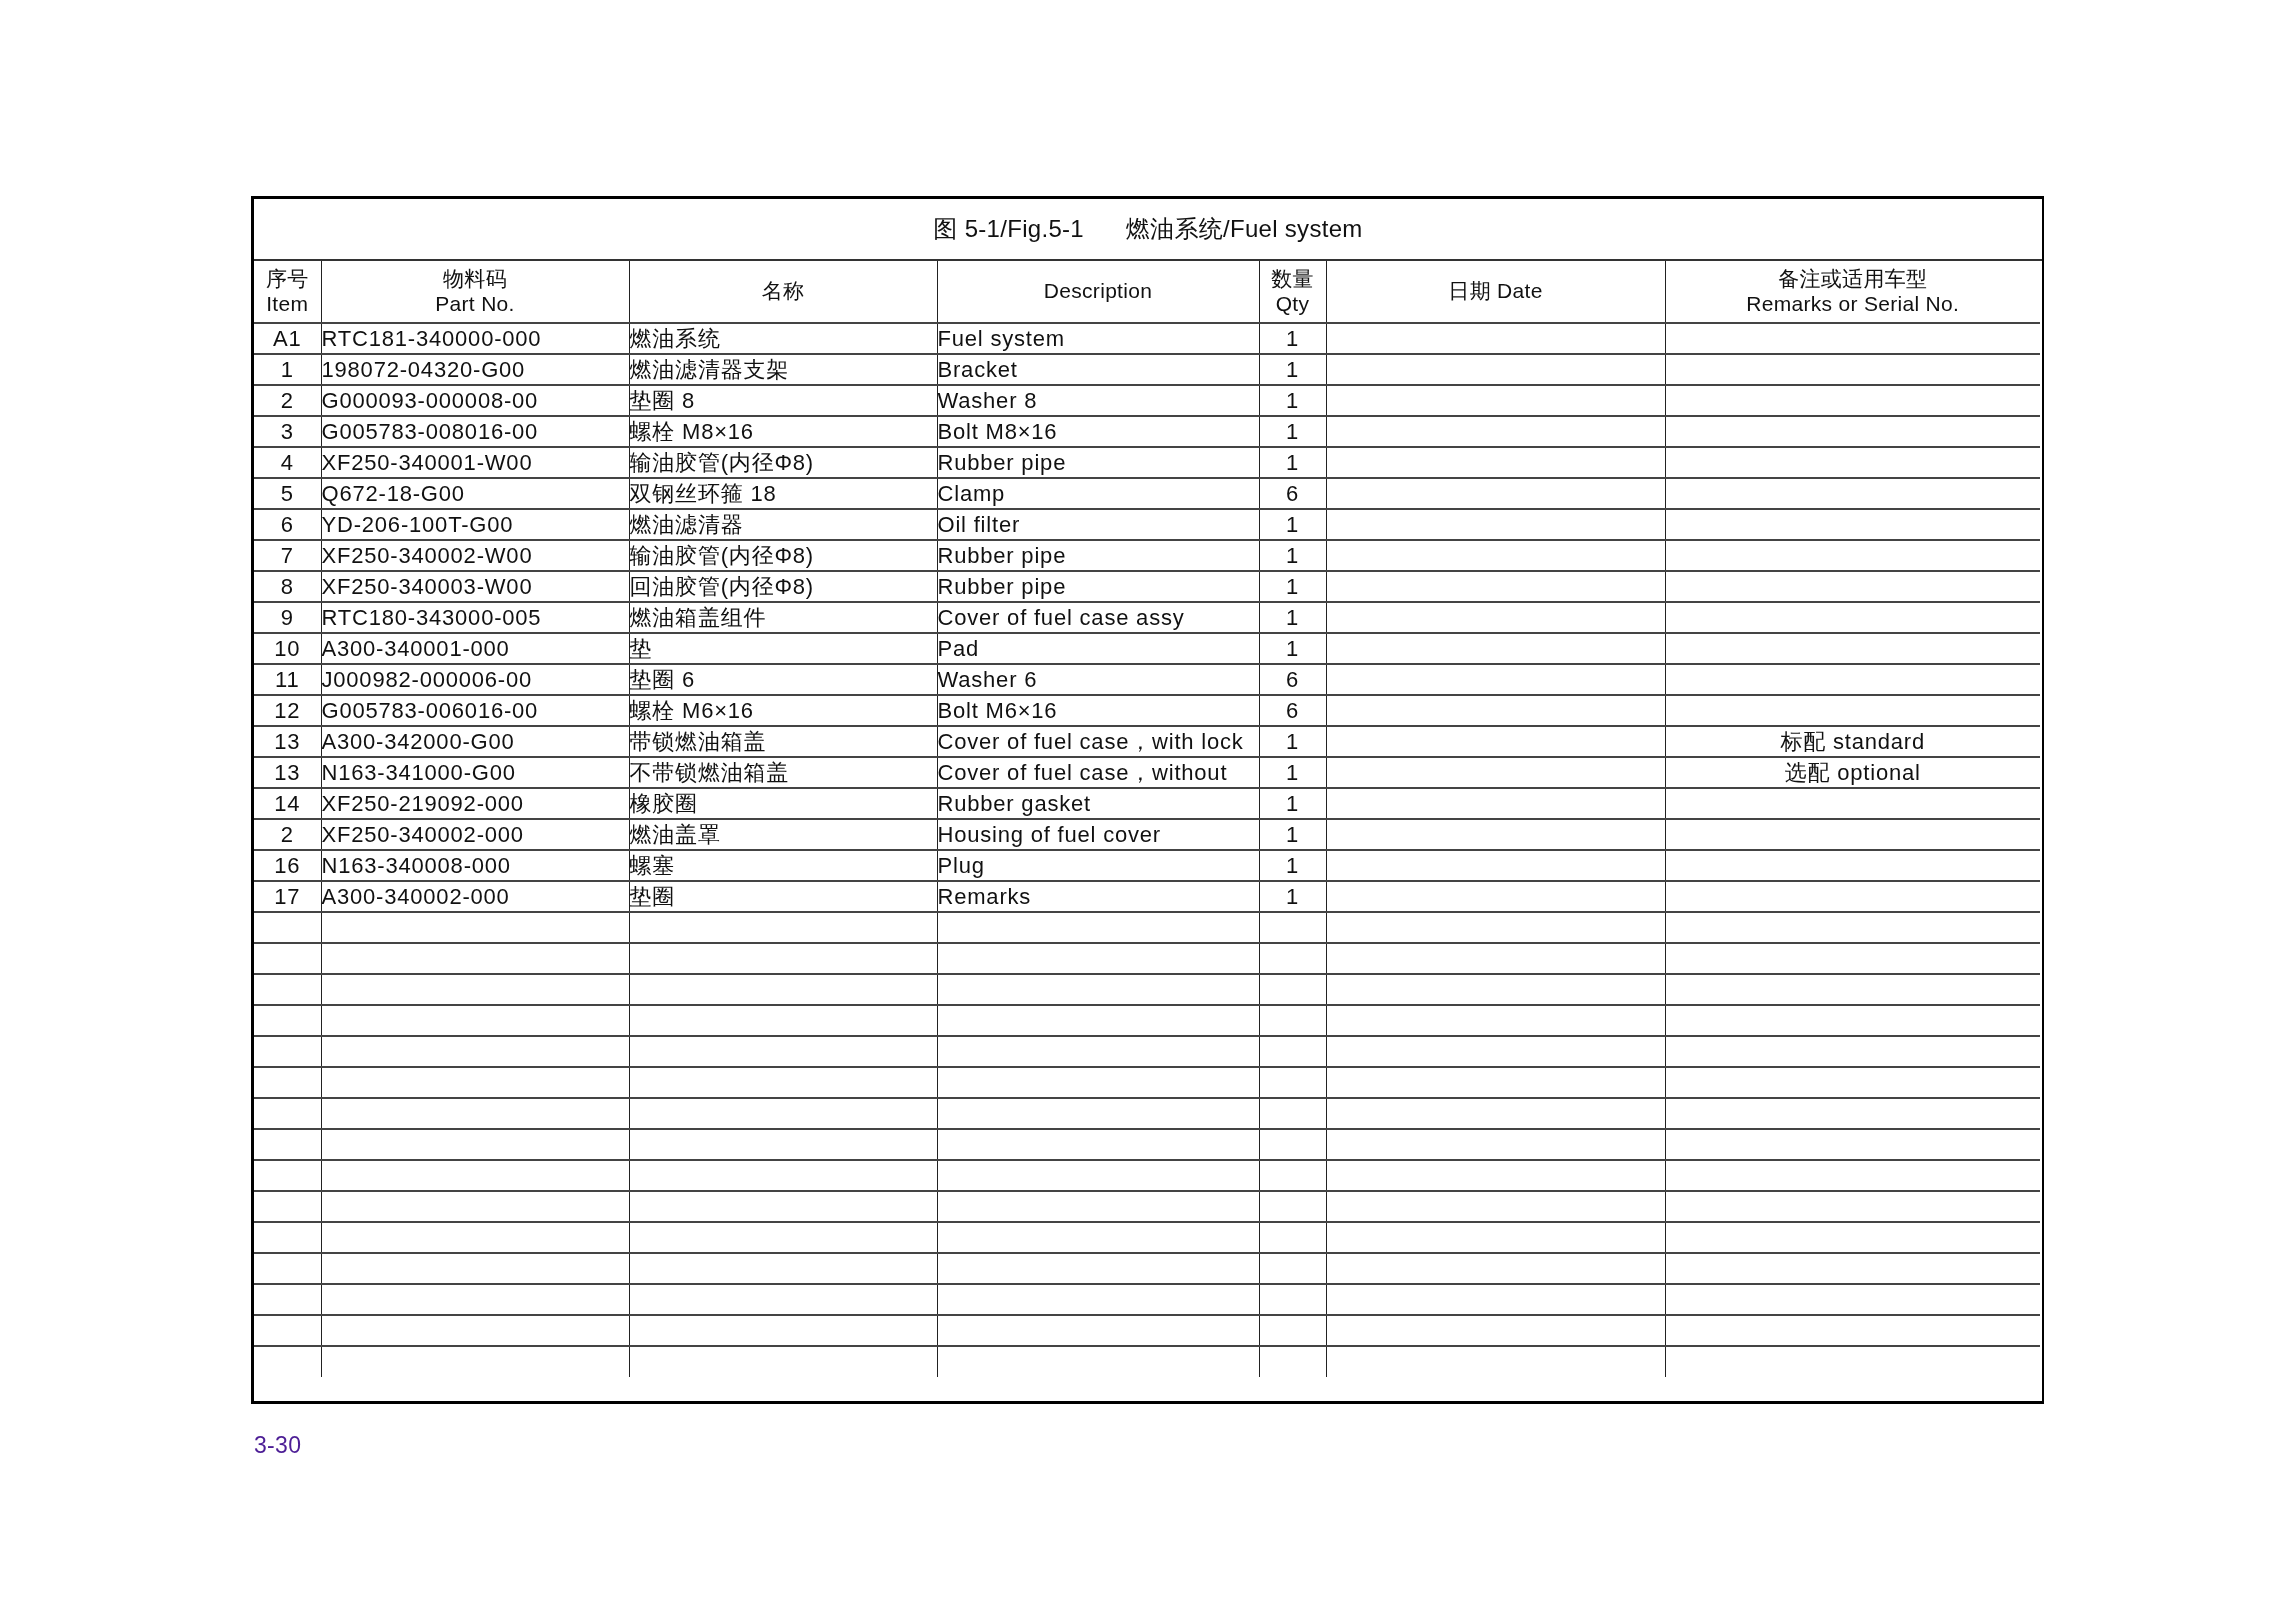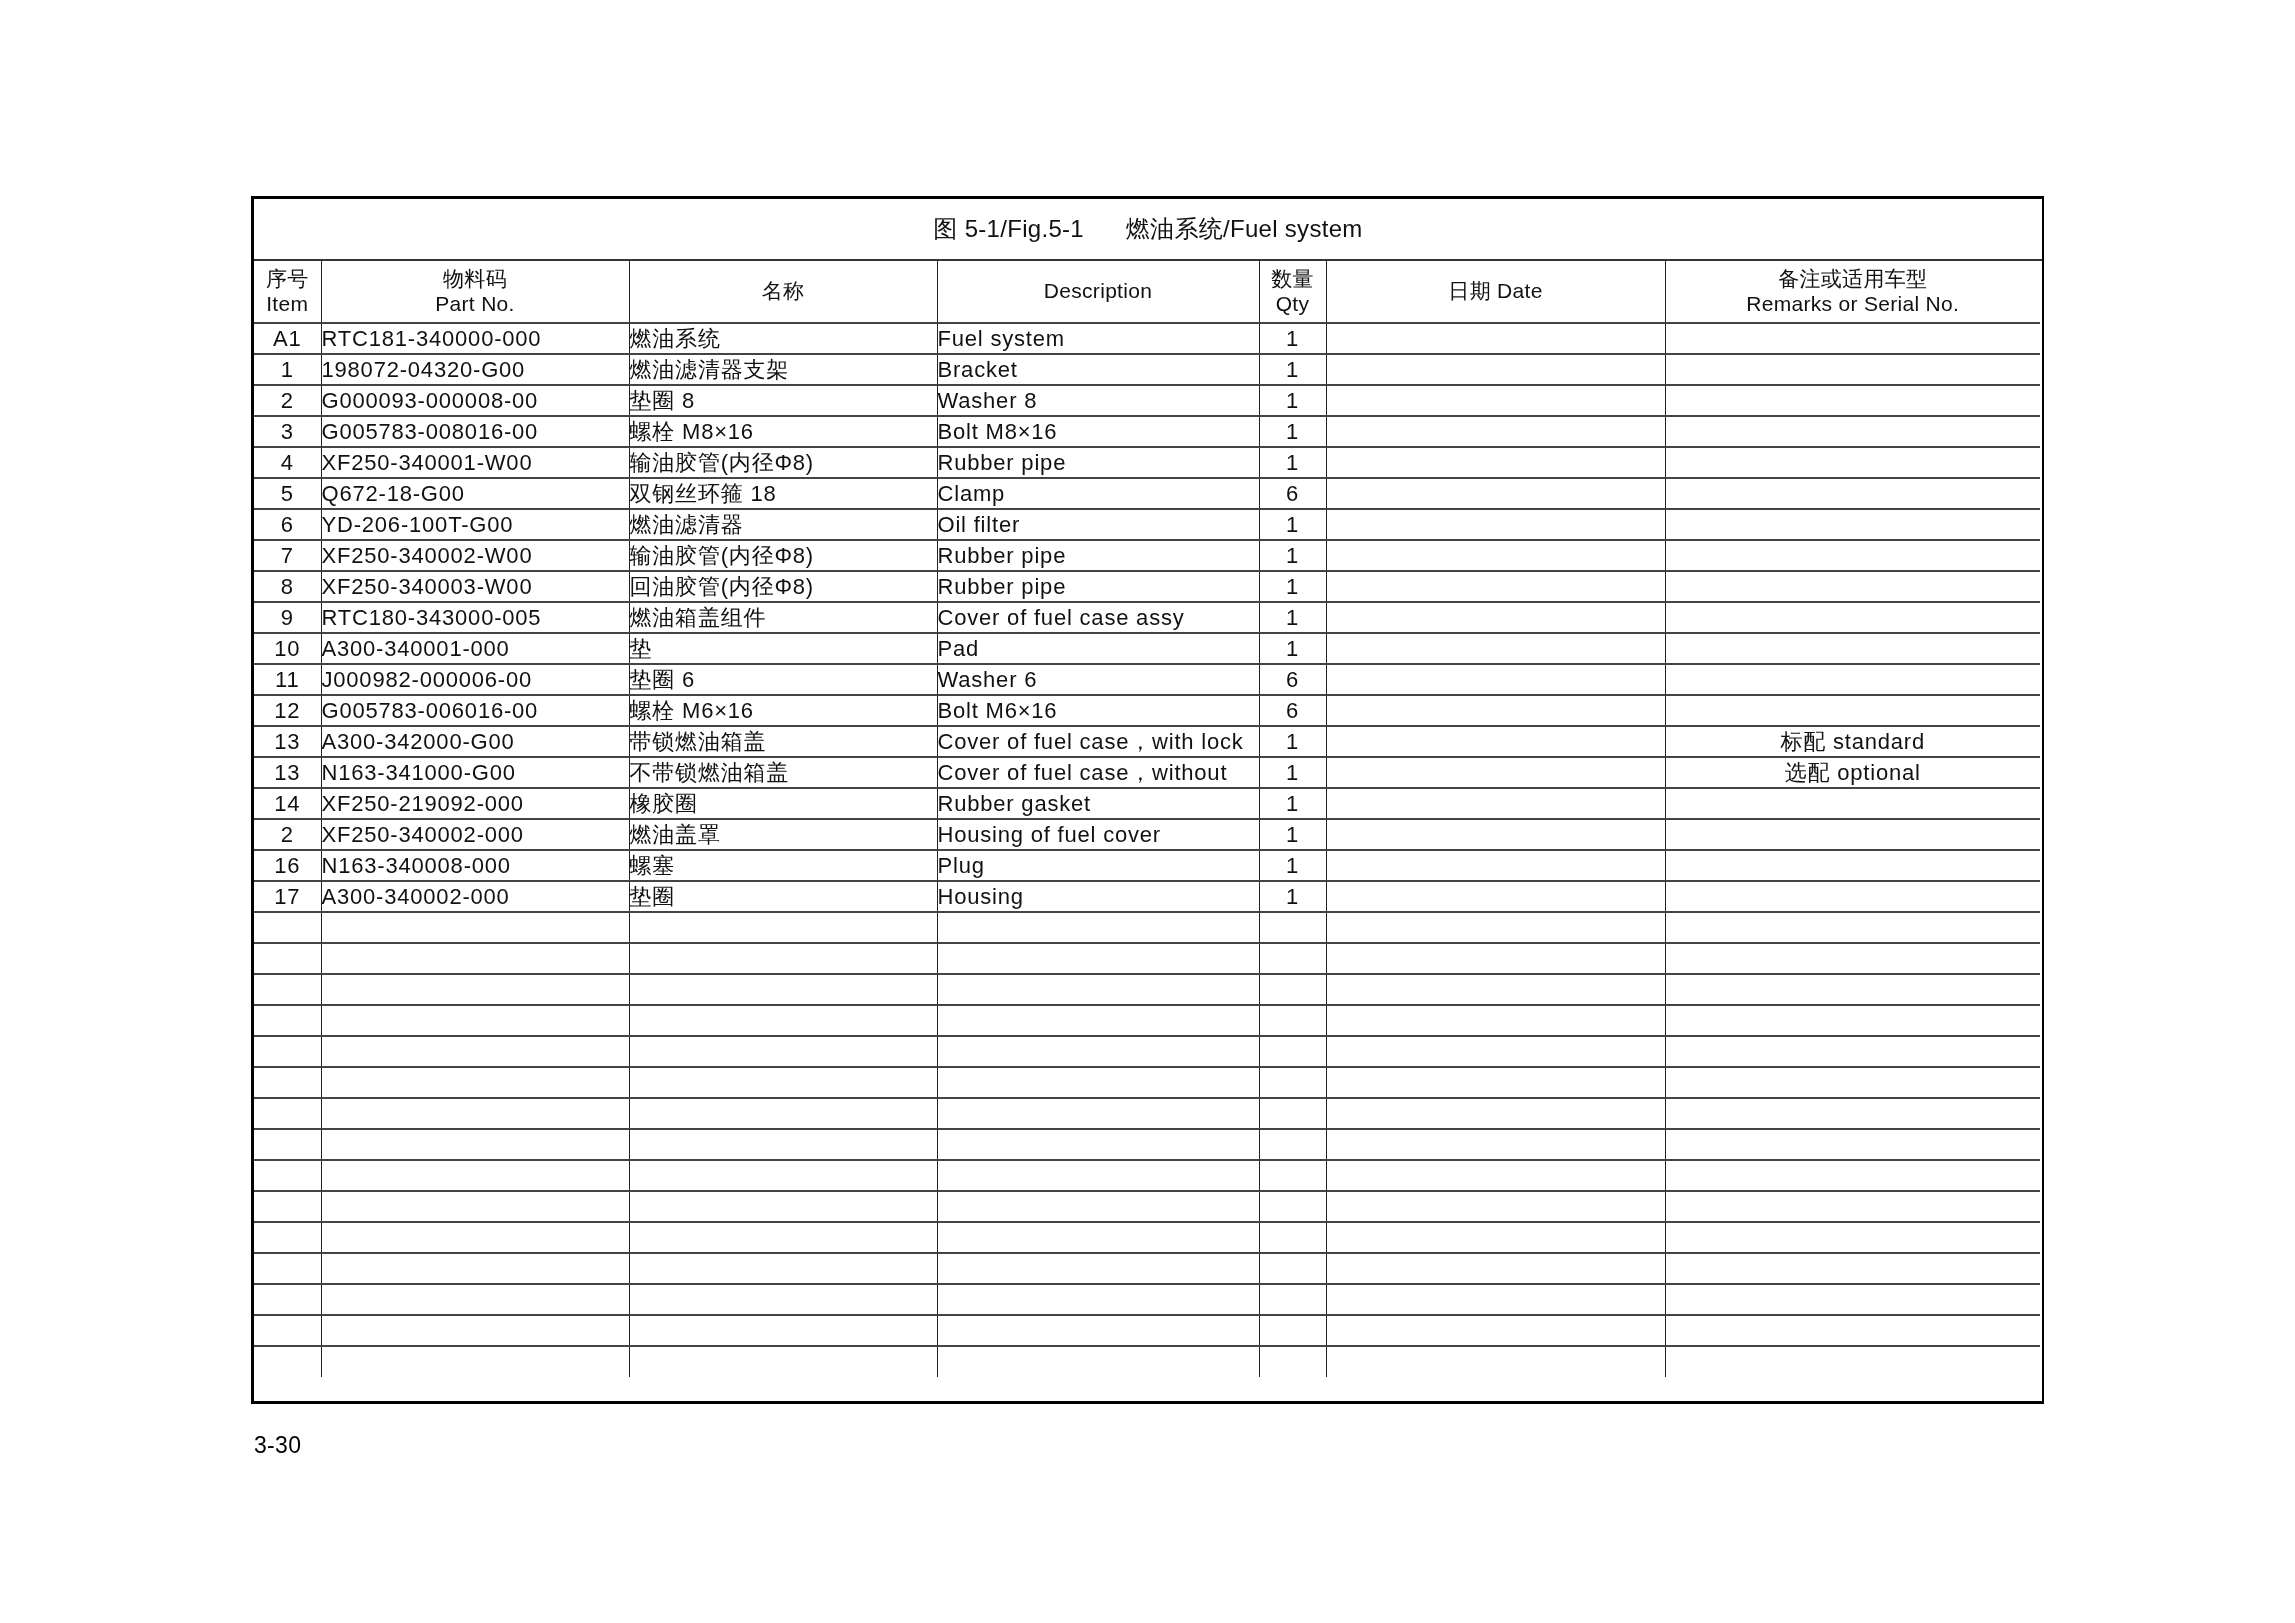--- a/index.html
+++ b/index.html
@@ -89,21 +89,21 @@
   td.qty  { text-align: center; }
   td.date { text-align: left; }
   td.rem  { text-align: center; }
 
   .page-number {
     position: absolute;
     left: 254px;
     top: 1432px;
     font-size: 23px;
     letter-spacing: 0.3px;
-    color: #000000;
+    color: #4c1d95;
   }
 </style>
 </head>
 <body>
 
 <div class="page-table">
   <div class="title-row">图 5-1/Fig.5-1      燃油系统/Fuel system</div>
 
   <table class="grid">
     <colgroup>
@@ -304,21 +304,21 @@
           <td class="name">螺塞</td>
           <td class="desc">Plug</td>
           <td class="qty">1</td>
           <td class="date"></td>
           <td class="rem"></td>
         </tr>
         <tr>
           <td class="item">17</td>
           <td class="part">A300-340002-000</td>
           <td class="name">垫圈</td>
-          <td class="desc">Housing</td>
+          <td class="desc">Remarks</td>
           <td class="qty">1</td>
           <td class="date"></td>
           <td class="rem"></td>
         </tr>
         <tr>
           <td class="item"></td>
           <td class="part"></td>
           <td class="name"></td>
           <td class="desc"></td>
           <td class="qty"></td>

